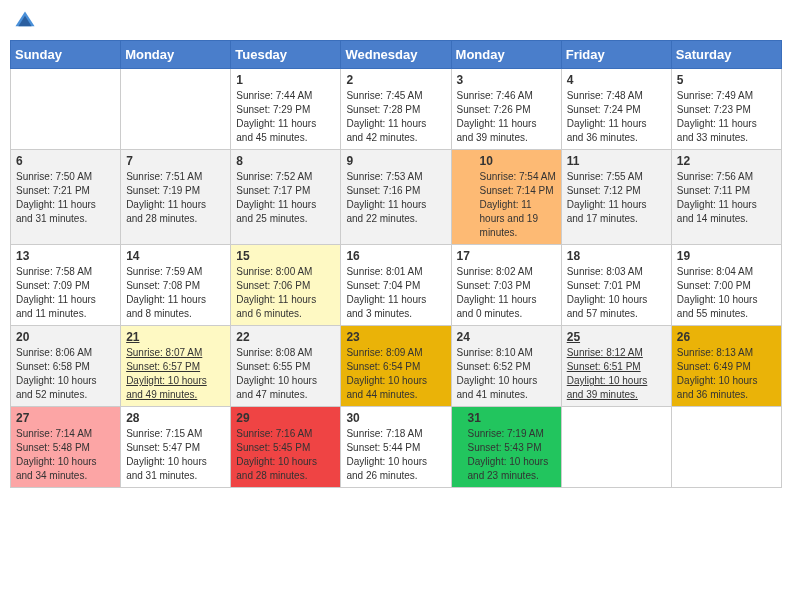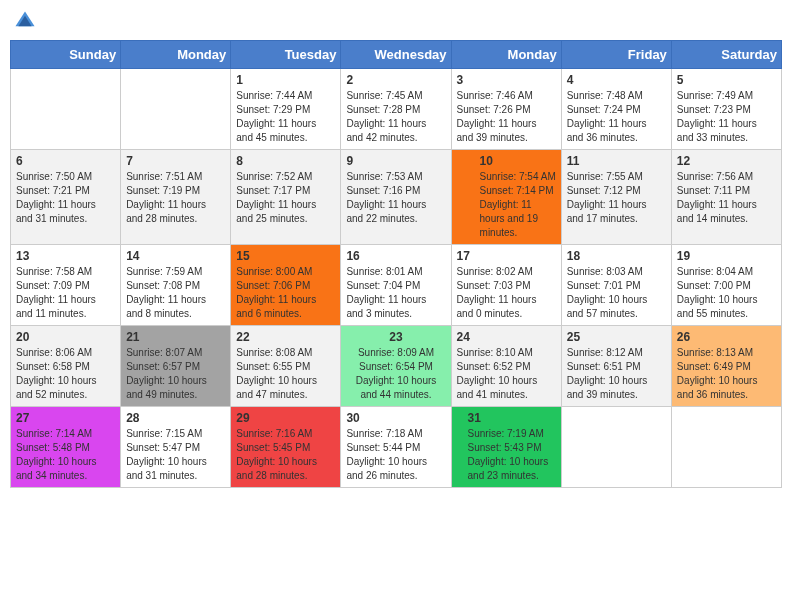--- a/index.html
+++ b/index.html
@@ -53,21 +53,21 @@
       width: 100%;
       border-collapse: collapse;
       border: 1px solid #ccc;
     }
     .calendar th {
       background-color: #4a7ecb;
       color: #fff;
       font-size: 13px;
       font-weight: bold;
       padding: 6px 4px;
-      text-align: right;
+      text-align: left;
       border: 1px solid #3a6ebb;
     }
     .calendar td {
       vertical-align: top;
       border: 1px solid #ccc;
       padding: 4px 5px;
       width: 14.28%;
       min-height: 80px;
       font-size: 10.5px;
       color: #333;
@@ -160,21 +160,21 @@
           <div class="day-info">Sunrise: 7:51 AM<br>Sunset: 7:19 PM<br>Daylight: 11 hours and 28 minutes.</div>
         </td>
         <td style="background: rgb(242, 242, 242);">
           <span class="day-number">8</span>
           <div class="day-info">Sunrise: 7:52 AM<br>Sunset: 7:17 PM<br>Daylight: 11 hours and 25 minutes.</div>
         </td>
         <td style="background: rgb(242, 242, 242);">
           <span class="day-number">9</span>
           <div class="day-info">Sunrise: 7:53 AM<br>Sunset: 7:16 PM<br>Daylight: 11 hours and 22 minutes.</div>
         </td>
-        <td style="background: #f97316; padding-left: 28px;">
+        <td style="background: #fdba74; padding-left: 28px;">
           <span class="day-number">10</span>
           <div class="day-info">Sunrise: 7:54 AM<br>Sunset: 7:14 PM<br>Daylight: 11 hours and 19 minutes.</div>
         </td>
         <td style="background: rgb(242, 242, 242);">
           <span class="day-number">11</span>
           <div class="day-info">Sunrise: 7:55 AM<br>Sunset: 7:12 PM<br>Daylight: 11 hours and 17 minutes.</div>
         </td>
         <td style="background: rgb(242, 242, 242); margin-top: 40px;">
           <span class="day-number">12</span>
           <div class="day-info">Sunrise: 7:56 AM<br>Sunset: 7:11 PM<br>Daylight: 11 hours and 14 minutes.</div>
@@ -182,21 +182,21 @@
       </tr>
       <tr>
         <td style="background: rgb(255, 255, 255); border-radius: 21px;">
           <span class="day-number">13</span>
           <div class="day-info">Sunrise: 7:58 AM<br>Sunset: 7:09 PM<br>Daylight: 11 hours and 11 minutes.</div>
         </td>
         <td style="background: rgb(255, 255, 255);">
           <span class="day-number">14</span>
           <div class="day-info">Sunrise: 7:59 AM<br>Sunset: 7:08 PM<br>Daylight: 11 hours and 8 minutes.</div>
         </td>
-        <td style="background: #f97316; margin-top: 25px;">
+        <td style="background: #fef9c3; margin-top: 25px;">
           <span class="day-number">15</span>
           <div class="day-info">Sunrise: 8:00 AM<br>Sunset: 7:06 PM<br>Daylight: 11 hours and 6 minutes.</div>
         </td>
         <td style="background: rgb(255, 255, 255);">
           <span class="day-number">16</span>
           <div class="day-info">Sunrise: 8:01 AM<br>Sunset: 7:04 PM<br>Daylight: 11 hours and 3 minutes.</div>
         </td>
         <td style="background: rgb(255, 255, 255);">
           <span class="day-number">17</span>
           <div class="day-info">Sunrise: 8:02 AM<br>Sunset: 7:03 PM<br>Daylight: 11 hours and 0 minutes.</div>
@@ -208,47 +208,47 @@
         <td style="background: rgb(255, 255, 255);">
           <span class="day-number">19</span>
           <div class="day-info">Sunrise: 8:04 AM<br>Sunset: 7:00 PM<br>Daylight: 10 hours and 55 minutes.</div>
         </td>
       </tr>
       <tr>
         <td style="background: rgb(242, 242, 242);">
           <span class="day-number">20</span>
           <div class="day-info">Sunrise: 8:06 AM<br>Sunset: 6:58 PM<br>Daylight: 10 hours and 52 minutes.</div>
         </td>
-        <td style="background: #a3a3a3;">
+        <td style="background: #fef9c3; text-decoration: underline;">
           <span class="day-number">21</span>
           <div class="day-info">Sunrise: 8:07 AM<br>Sunset: 6:57 PM<br>Daylight: 10 hours and 49 minutes.</div>
         </td>
         <td style="background: rgb(242, 242, 242);">
           <span class="day-number">22</span>
           <div class="day-info">Sunrise: 8:08 AM<br>Sunset: 6:55 PM<br>Daylight: 10 hours and 47 minutes.</div>
         </td>
-        <td style="background: #86efac; text-align: center;">
+        <td style="background: #eab308;">
           <span class="day-number">23</span>
           <div class="day-info">Sunrise: 8:09 AM<br>Sunset: 6:54 PM<br>Daylight: 10 hours and 44 minutes.</div>
         </td>
         <td style="background: rgb(242, 242, 242);">
           <span class="day-number">24</span>
           <div class="day-info">Sunrise: 8:10 AM<br>Sunset: 6:52 PM<br>Daylight: 10 hours and 41 minutes.</div>
         </td>
-        <td style="background: rgb(242, 242, 242);">
+        <td style="background: rgb(242, 242, 242); text-decoration: underline;">
           <span class="day-number">25</span>
           <div class="day-info">Sunrise: 8:12 AM<br>Sunset: 6:51 PM<br>Daylight: 10 hours and 39 minutes.</div>
         </td>
-        <td style="background: #fdba74;">
+        <td style="background: #eab308;">
           <span class="day-number">26</span>
           <div class="day-info">Sunrise: 8:13 AM<br>Sunset: 6:49 PM<br>Daylight: 10 hours and 36 minutes.</div>
         </td>
       </tr>
       <tr>
-        <td style="background: #d946ef;">
+        <td style="background: #fca5a5;">
           <span class="day-number">27</span>
           <div class="day-info">Sunrise: 7:14 AM<br>Sunset: 5:48 PM<br>Daylight: 10 hours and 34 minutes.</div>
         </td>
         <td style="background: rgb(255, 255, 255);">
           <span class="day-number">28</span>
           <div class="day-info">Sunrise: 7:15 AM<br>Sunset: 5:47 PM<br>Daylight: 10 hours and 31 minutes.</div>
         </td>
         <td style="background: #ef4444;">
           <span class="day-number">29</span>
           <div class="day-info">Sunrise: 7:16 AM<br>Sunset: 5:45 PM<br>Daylight: 10 hours and 28 minutes.</div>

